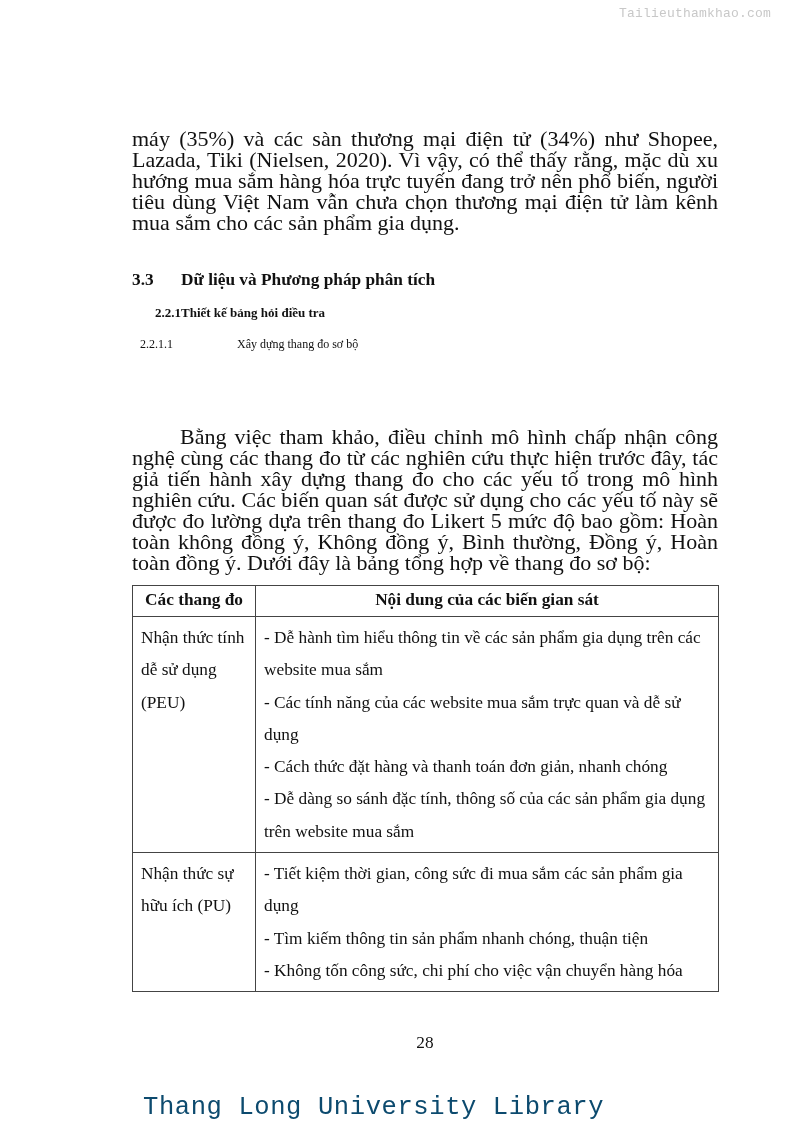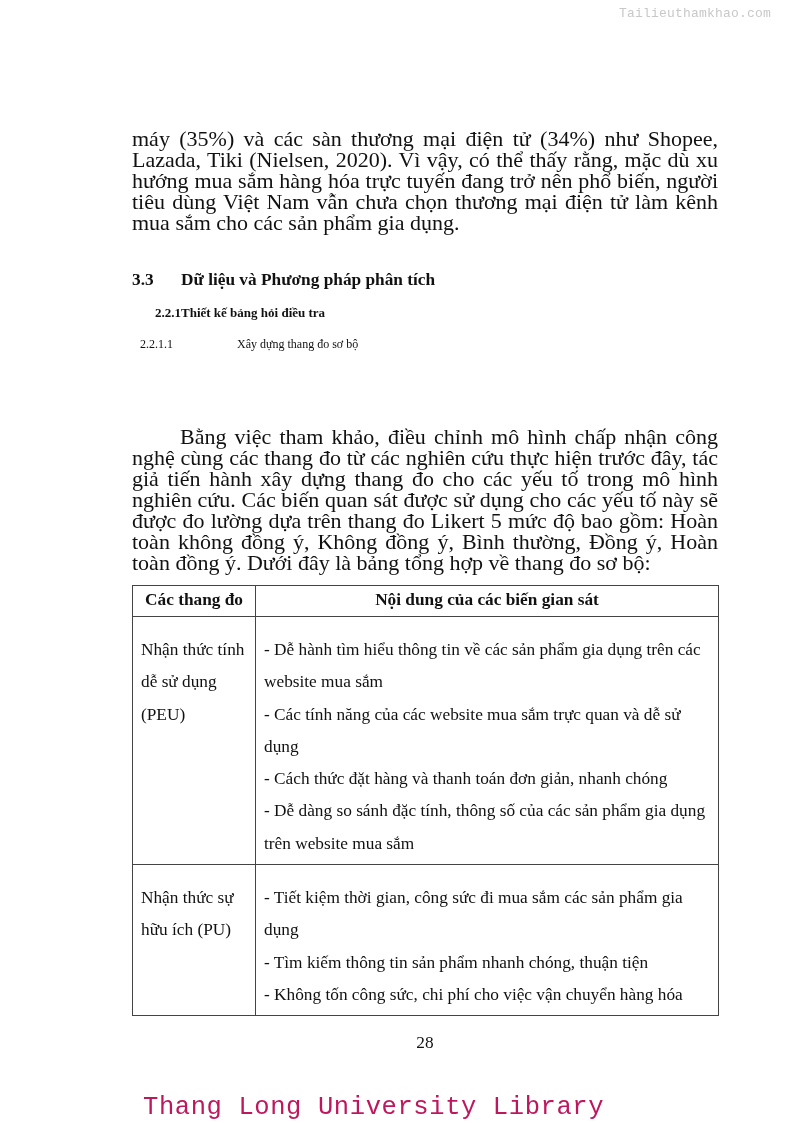--- a/index.html
+++ b/index.html
@@ -16,27 +16,27 @@
   .h3 .num { display: inline-block; width: 49px; }
   .h4 { position: absolute; left: 140px; top: 337px; font-size: 12px; }
   .h4 .num { display: inline-block; width: 97px; }
   .para2 { position: absolute; left: 132px; width: 586px; top: 378px; margin-top: 48px; }
   table.scales { position: absolute; left: 132px; top: 585px; width: 587px;
                  border-collapse: collapse; font-size: 17.3px; }
   table.scales th, table.scales td { border: 1px solid #444; vertical-align: top; }
   table.scales th { height: 30px; font-weight: bold; padding: 0; line-height: 28px; }
   table.scales th.c1 { width: 122px; }
   table.scales th.c2 { text-align: center; }
-  table.scales td { line-height: 32.3px; padding: 17px 6px 4px 8px; border-radius: 19px; }
+  table.scales td { line-height: 32.3px; padding: 5px 6px 4px 8px; border-radius: 19px; }
   table.scales td.c1 { width: 108px; padding-left: 8px; }
   table.scales td.c2 { padding-left: 8px; }
   .line { display: block; }
   .page-num { position: absolute; top: 1033px; left: 0; width: 850px; text-align: center; font-size: 17.3px; }
   .footer { position: absolute; top: 1093px; left: 143px; font-family: "Liberation Mono", "DejaVu Sans Mono", monospace;
-            font-size: 25.5px; color: #be185d; letter-spacing: 0.6px; }
+            font-size: 25.5px; color: #0c4a6e; letter-spacing: 0.6px; }
 </style>
 </head>
 <body>
 
 <div class="watermark">Tailieuthamkhao.com</div>
 
 <div class="content">
   <p class="body">máy (35%) và các sàn thương mại điện tử (34%) như Shopee, Lazada, Tiki (Nielsen, 2020). Vì vậy, có thể thấy rằng, mặc dù xu hướng mua sắm hàng hóa trực tuyến đang trở nên phổ biến, người tiêu dùng Việt Nam vẫn chưa chọn thương mại điện tử làm kênh mua sắm cho các sản phẩm gia dụng.</p>
 </div>
 

